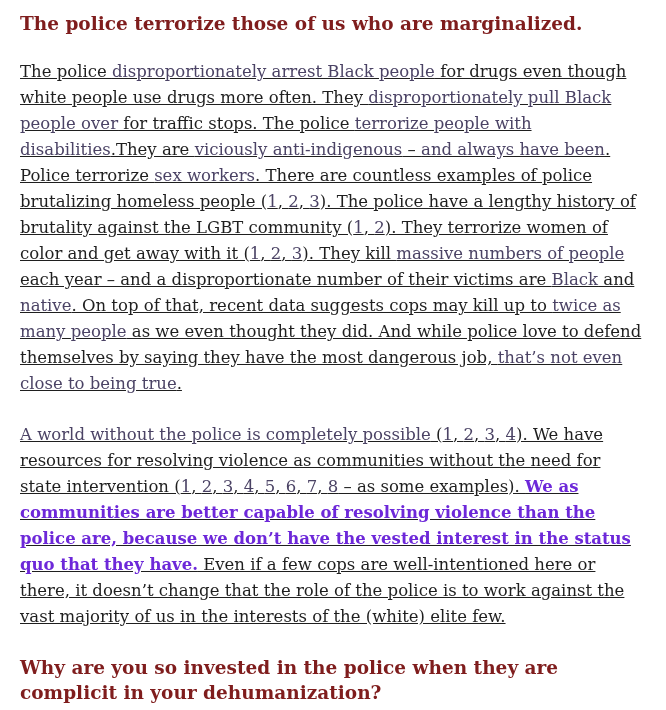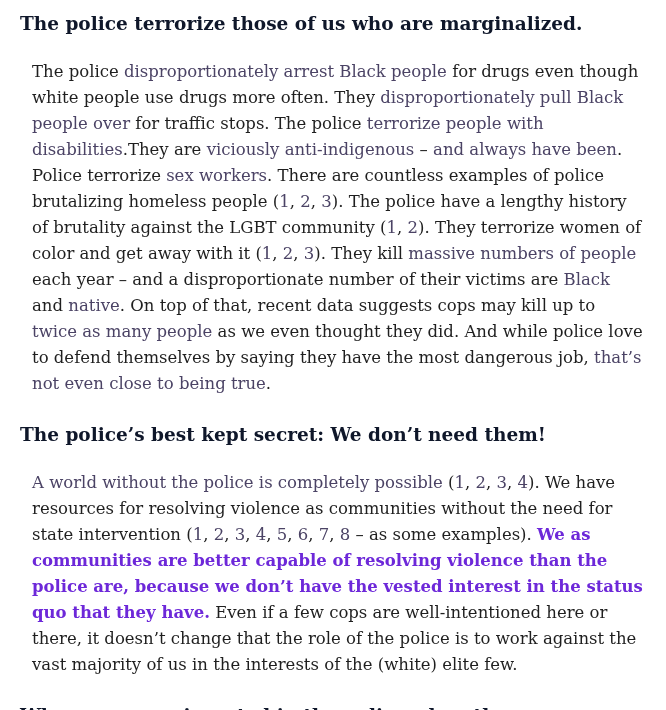--- a/index.html
+++ b/index.html
@@ -8,41 +8,41 @@
     width: 666px;
     min-height: 710px;
     padding: 11px 21px 20px 20px;
     background: #ffffff;
     font-family: "DejaVu Serif", "Liberation Serif", serif;
     color: #1f1f1f;
   }
   .article p {
     font-size: 16.5px;
     line-height: 26px;
-    margin: 0 0 25px 12px;
+    margin: 0 0 25px 0;
     color: #1f1f1f;
+    text-decoration: underline;
   }
   .article .heading {
     font-size: 18.5px;
     line-height: 25px;
     font-weight: bold;
-    color: #0f172a;
+    color: #7f1d1d;
     margin: 0 0 23px 0;
   }
   a.link {
     color: #4b4365;
     text-decoration: none;
     cursor: pointer;
   }
   .bold { font-weight: bold; color: #6d28d9; }
 </style>
 </head>
 <body>
 
 <div class="page">
   <div class="article">
       <h2 class="heading">The police terrorize those of us who are marginalized.</h2>
       <p><span>The police </span><a class="link" href="#">disproportionately arrest Black people</a><span> for drugs even though white people use drugs more often. They </span><a class="link" href="#">disproportionately pull Black people over</a><span> for traffic stops. The police </span><a class="link" href="#">terrorize people with disabilities</a><span>.They are </span><a class="link" href="#">viciously anti-indigenous</a><span> – </span><a class="link" href="#">and always have been</a><span>. Police terrorize </span><a class="link" href="#">sex workers</a><span>. There are countless examples of police brutalizing homeless people (</span><a class="link" href="#">1</a><span>, </span><a class="link" href="#">2</a><span>, </span><a class="link" href="#">3</a><span>). The police have a lengthy history of brutality against the LGBT community (</span><a class="link" href="#">1</a><span>, </span><a class="link" href="#">2</a><span>). They terrorize women of color and get away with it (</span><a class="link" href="#">1</a><span>, </span><a class="link" href="#">2</a><span>, </span><a class="link" href="#">3</a><span>). They kill </span><a class="link" href="#">massive numbers of people</a><span> each year – and a disproportionate number of their victims are </span><a class="link" href="#">Black</a><span> and </span><a class="link" href="#">native</a><span>. On top of that, recent data suggests cops may kill up to </span><a class="link" href="#">twice as many people</a><span> as we even thought they did. And while police love to defend themselves by saying they have the most dangerous job, </span><a class="link" href="#">that’s not even close to being true</a><span>.</span></p>
-      <h2 class="heading">The police’s best kept secret: We don’t need them!</h2>
       <p><a class="link" href="#">A world without the police is completely possible</a><span> (</span><a class="link" href="#">1</a><span>, </span><a class="link" href="#">2</a><span>, </span><a class="link" href="#">3</a><span>, </span><a class="link" href="#">4</a><span>). We have resources for resolving violence as communities without the need for state intervention (</span><a class="link" href="#">1</a><span>, </span><a class="link" href="#">2</a><span>, </span><a class="link" href="#">3</a><span>, </span><a class="link" href="#">4</a><span>, </span><a class="link" href="#">5</a><span>, </span><a class="link" href="#">6</a><span>, </span><a class="link" href="#">7</a><span>, </span><a class="link" href="#">8</a><span> – as some examples). </span><span class="bold">We as communities are better capable of resolving violence than the police are, because we don’t have the vested interest in the status quo that they have.</span><span> Even if a few cops are well-intentioned here or there, it doesn’t change that the role of the police is to work against the vast majority of us in the interests of the (white) elite few.</span></p>
       <h2 class="heading">Why are you so invested in the police when they are complicit in your dehumanization?</h2>
     </div>
 </div>
 
 </body></html>

